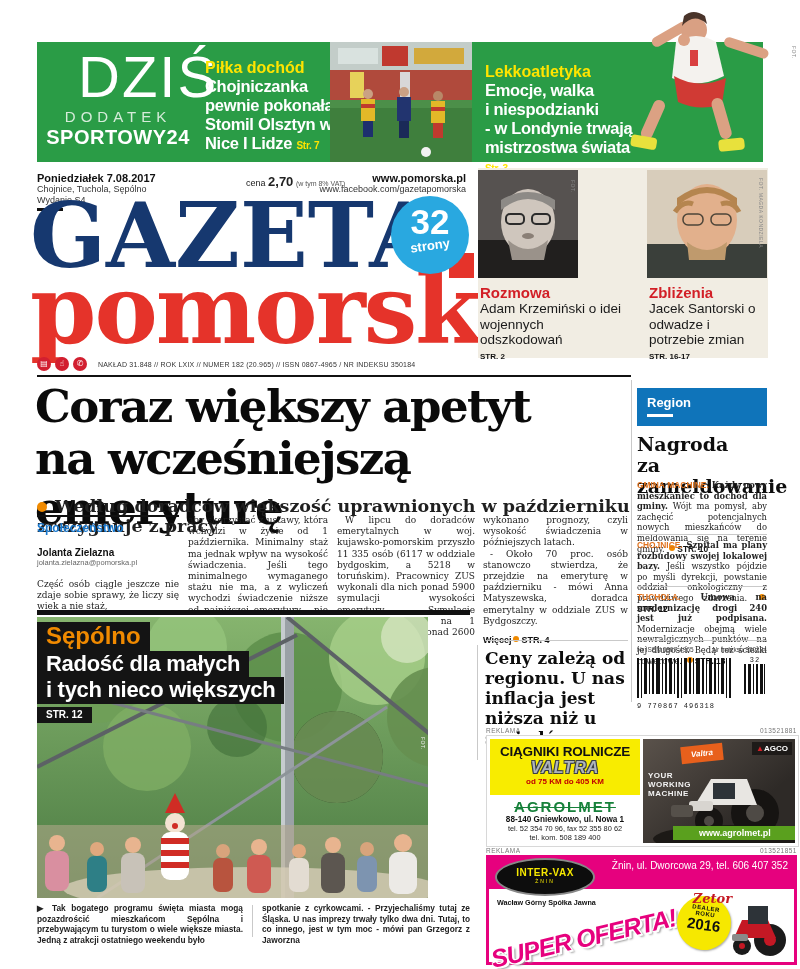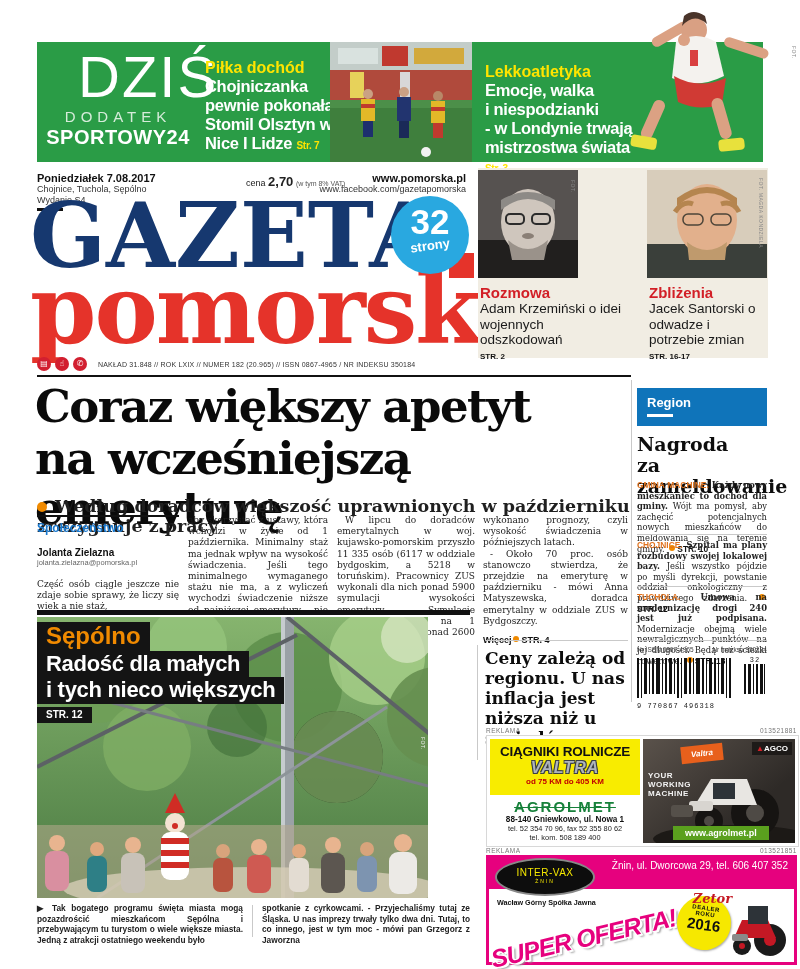--- a/index.html
+++ b/index.html
@@ -99,25 +99,25 @@
   .ad-range{font-size:8px;font-weight:800;color:#c00000;}
   .ad-dealer{font-size:15px;font-weight:800;color:#17813b;letter-spacing:2px;text-decoration:line-through;}
   .ad-addr{font-size:8.2px;font-weight:800;color:#111;}
   .ad-tel{font-size:7.4px;color:#222;}
   .darkpane{background:linear-gradient(140deg,#5a524b,#2e2a27 70%);overflow:hidden;}
   .valtra-flag{background:#e8601c;color:#fff;font-size:8px;font-style:italic;font-weight:700;
                padding:4px 10px;transform:rotate(-6deg);}
   .agco{color:#fff;font-size:8px;font-weight:800;background:#1d1a18;padding:2px 4px;}
   .agco .tri{color:#d21f26;}
   .ymach{color:#f2f2f2;font-size:8px;font-weight:800;line-height:9px;letter-spacing:.5px;}
-  .adurl{background:#5aa01e;color:#fff;font-size:9px;font-weight:800;padding:2px 12px;}
+  .adurl{background:#5aa01e;color:#fff;font-size:9px;font-weight:800;padding:2px 26px;}
   .adbox2{background:#fff;border:3px solid #e6017e;}
   .pinkstrip{background:#e6017e;color:#fff;text-align:right;font-size:10px;font-weight:400;line-height:14px;}
   .oval{background:#0d0d0d;border-radius:50%;border:2px solid #888;text-align:center;color:#f6e800;}
-  .oval .l1{font-size:10px;font-weight:400;letter-spacing:.5px;margin-top:7px;}
+  .oval .l1{font-size:10px;font-weight:700;letter-spacing:.5px;margin-top:7px;}
   .oval .l2{font-size:5px;letter-spacing:2px;}
   .company{font-size:7.2px;font-weight:800;color:#111;}
   .superoffer{font-size:25px;font-weight:800;font-style:italic;color:#e6017e;transform:rotate(-13deg);
               text-shadow:2px 2px 0 #fff,-1px -1px 0 #fff,1px -1px 0 #fff,-1px 1px 0 #fff,3px 3px 2px #999;
               letter-spacing:-1px;white-space:nowrap;}
   .badge{width:54px;height:54px;border-radius:50%;background:#f6e800;text-align:center;
          transform:rotate(8deg);color:#111;box-shadow:1px 1px 2px #aaa;}
   .badge .b1{font-size:6px;font-weight:800;margin-top:9px;letter-spacing:.5px;}
   .badge .b3{font-size:15px;font-weight:800;line-height:15px;}
   .zetor{font-family:"DejaVu Serif",serif;font-style:italic;font-weight:bold;color:#c41824;font-size:13px;}

